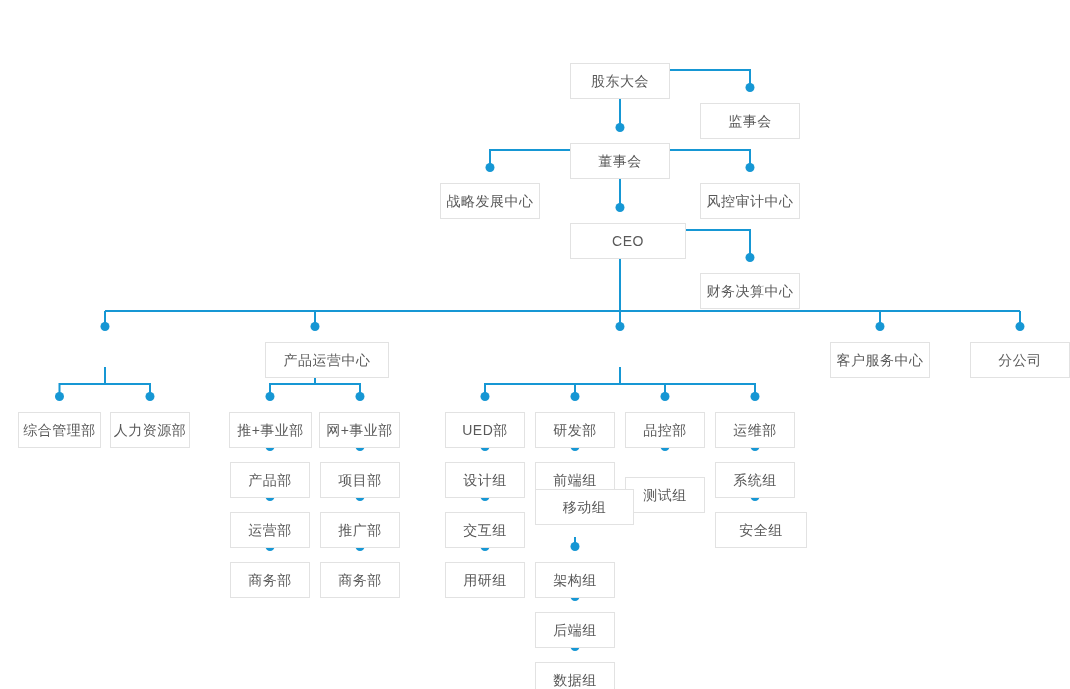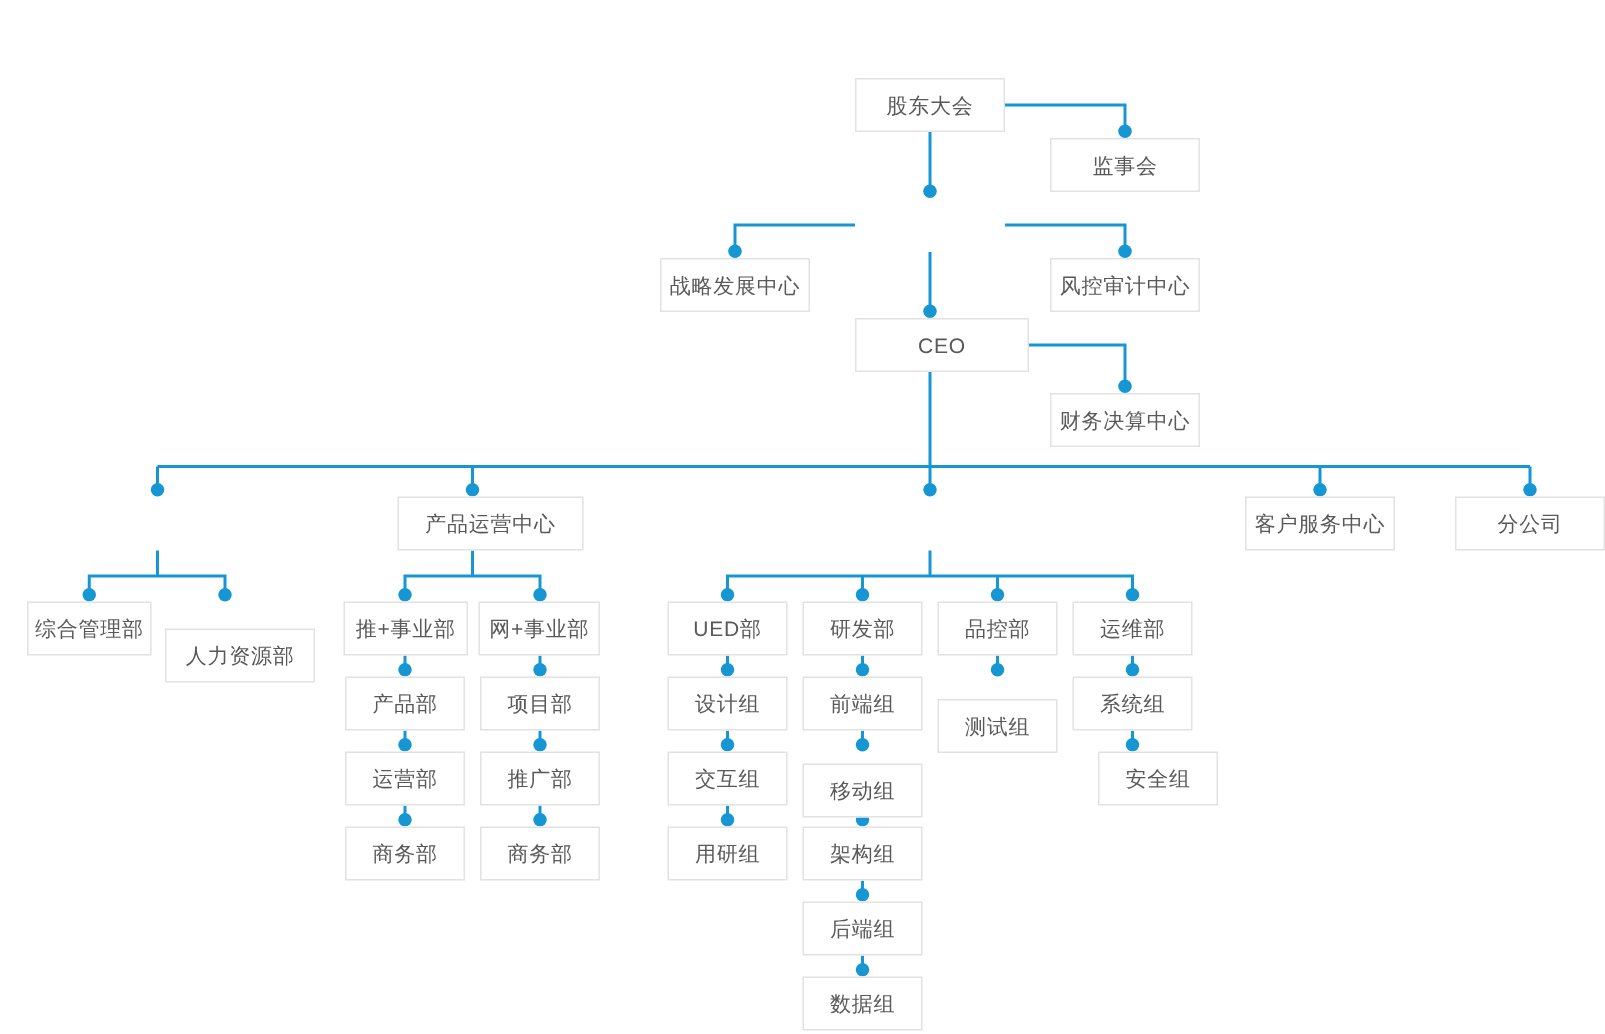--- a/index.html
+++ b/index.html
@@ -40,20 +40,21 @@
     border: 1px solid var(--node-border, #e2e2e2);
     color: var(--node-text, #595959);
     font-size: 14px;
     line-height: 1;
     display: flex;
     align-items: center;
     justify-content: center;
     text-align: center;
     white-space: nowrap;
     letter-spacing: 0.5px;
+    margin-top: 11px;
   }
 </style>
 </head>
 <body>
 
 <div class="canvas">
 
   <svg class="connectors" viewBox="0 0 1070 689" xmlns="http://www.w3.org/2000/svg">
     <g>
 
@@ -146,50 +147,51 @@
       <circle cx="360" cy="546.5" r="4.5"></circle>
       <circle cx="485" cy="546.5" r="4.5"></circle>
       <circle cx="575" cy="546.5" r="4.5"></circle>
       <circle cx="575" cy="596.5" r="4.5"></circle>
       <circle cx="575" cy="646.5" r="4.5"></circle>
     </g>
   </svg>
 
   <div class="node" style="left:570px;top:52px;width:100px">股东大会</div>
   <div class="node" style="left:700px;top:92px;width:100px">监事会</div>
+  <div class="node" style="left:570px;top:132px;width:100px">董事会</div>
   <div class="node" style="left:440px;top:172px;width:100px">战略发展中心</div>
   <div class="node" style="left:700px;top:172px;width:100px">风控审计中心</div>
   <div class="node" style="left:570px;top:212px;width:116px">CEO</div>
   <div class="node" style="left:700px;top:262px;width:100px">财务决算中心</div>
 
   <div class="node" style="left:265px;top:331px;width:124px">产品运营中心</div>
   <div class="node" style="left:830px;top:331px;width:100px">客户服务中心</div>
   <div class="node" style="left:970px;top:331px;width:100px">分公司</div>
 
   <div class="node" style="left:18px;top:401px;width:83px">综合管理部</div>
-  <div class="node" style="left:110px;top:419px;width:100px">人力资源部</div>
+  <div class="node" style="left:110px;top:401px;width:80px">人力资源部</div>
   <div class="node" style="left:229px;top:401px;width:83px">推+事业部</div>
   <div class="node" style="left:319px;top:401px;width:81px">网+事业部</div>
   <div class="node" style="left:445px;top:401px;width:80px">UED部</div>
   <div class="node" style="left:535px;top:401px;width:80px">研发部</div>
   <div class="node" style="left:625px;top:401px;width:80px">品控部</div>
   <div class="node" style="left:715px;top:401px;width:80px">运维部</div>
 
   <div class="node" style="left:230px;top:451px;width:80px">产品部</div>
   <div class="node" style="left:320px;top:451px;width:80px">项目部</div>
   <div class="node" style="left:445px;top:451px;width:80px">设计组</div>
   <div class="node" style="left:535px;top:451px;width:80px">前端组</div>
   <div class="node" style="left:625px;top:466px;width:80px">测试组</div>
   <div class="node" style="left:715px;top:451px;width:80px">系统组</div>
 
   <div class="node" style="left:230px;top:501px;width:80px">运营部</div>
   <div class="node" style="left:320px;top:501px;width:80px">推广部</div>
   <div class="node" style="left:445px;top:501px;width:80px">交互组</div>
-  <div class="node" style="left:535px;top:509px;width:80px">移动组</div>
-  <div class="node" style="left:732px;top:501px;width:80px">安全组</div>
+  <div class="node" style="left:535px;top:478px;width:99px">移动组</div>
+  <div class="node" style="left:715px;top:501px;width:92px">安全组</div>
 
   <div class="node" style="left:230px;top:551px;width:80px">商务部</div>
   <div class="node" style="left:320px;top:551px;width:80px">商务部</div>
   <div class="node" style="left:445px;top:551px;width:80px">用研组</div>
   <div class="node" style="left:535px;top:551px;width:80px">架构组</div>
 
   <div class="node" style="left:535px;top:601px;width:80px">后端组</div>
   <div class="node" style="left:535px;top:651px;width:80px">数据组</div>
 
 </div>

